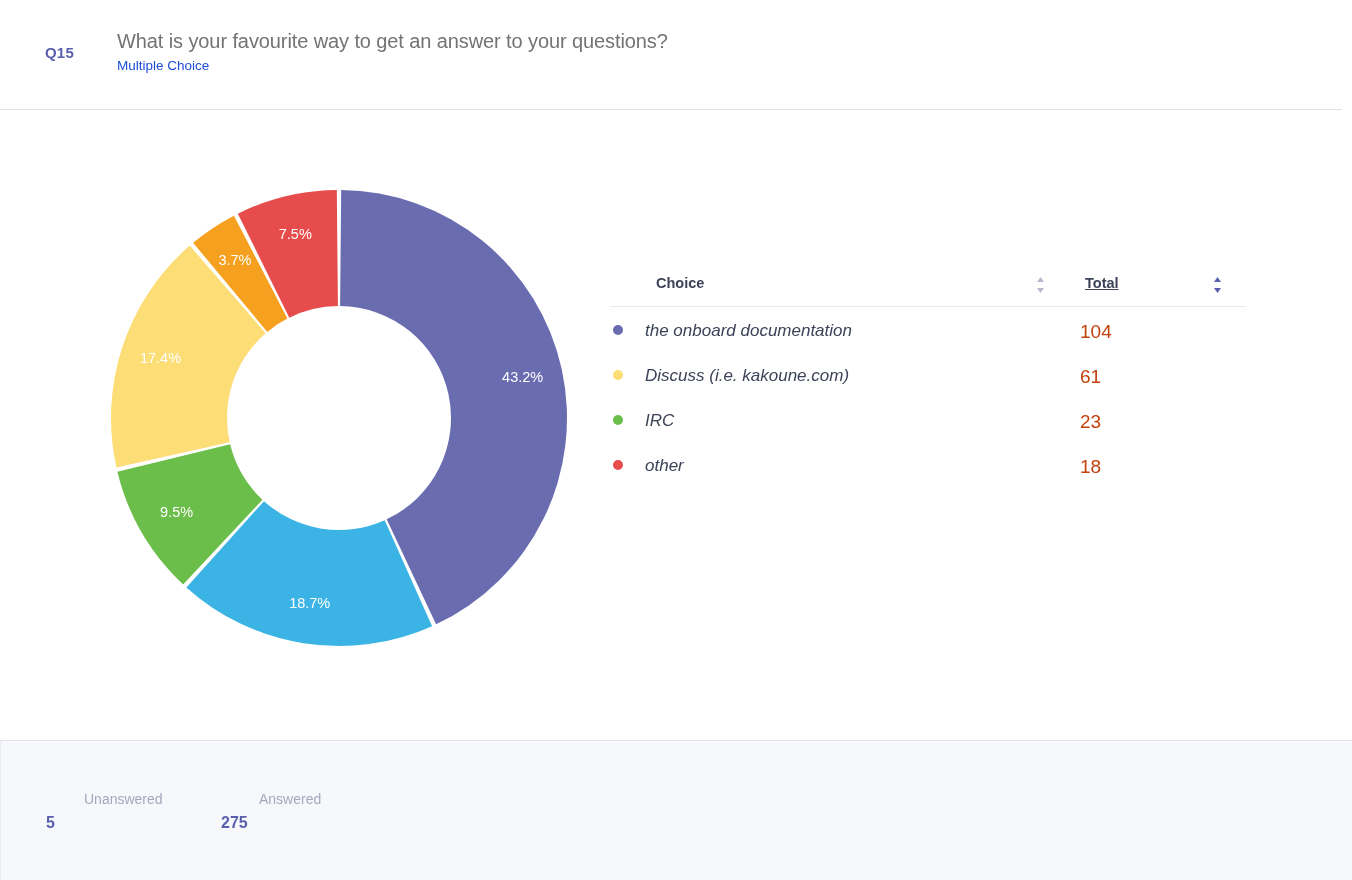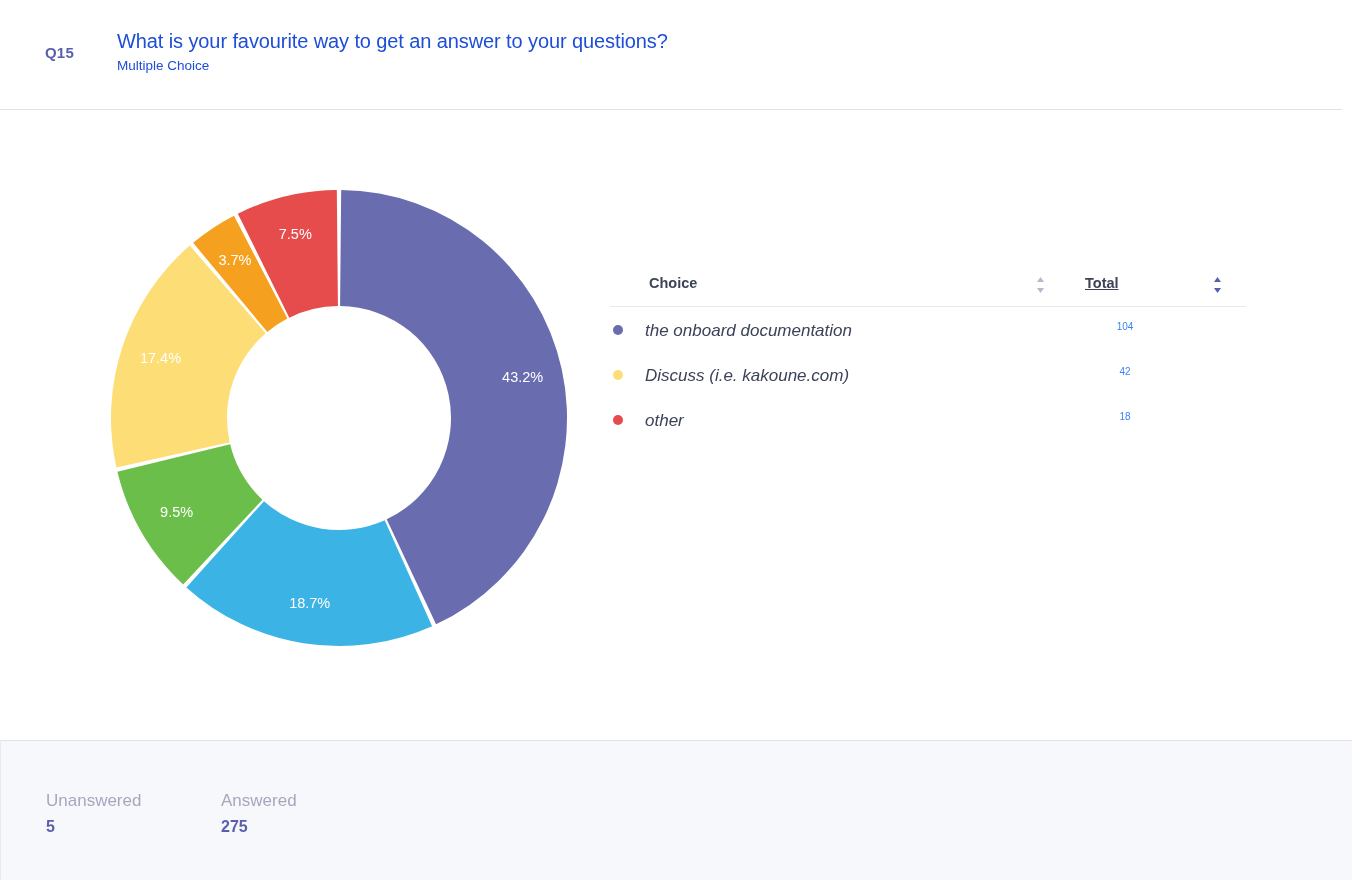--- a/index.html
+++ b/index.html
@@ -20,21 +20,21 @@
   .qheader::after {
     content:""; position:absolute; left:0; bottom:0; width:1342px; height:1px;
     background:#e2e3ea;
   }
   .q-num {
     position:absolute; left:45px; top:44px;
     font-size:15px; font-weight:bold; color:#5a5fad; letter-spacing:.2px;
   }
   .q-title {
     position:absolute; left:117px; top:30px;
-    font-size:20px; font-weight:400; color:#1d4ed8; letter-spacing:-.1px;
+    font-size:20px; font-weight:400; color:#737373; letter-spacing:-.1px;
   }
   .q-type {
     position:absolute; left:117px; top:58px;
     font-size:13.5px; font-weight:400; color:#1d4ed8;
   }
 
   
   .body-area { position:absolute; left:0; top:110px; width:1352px; height:630px; background:#fff; }
 
   .donut-wrap { position:absolute; left:110px; top:79px; width:458px; height:458px; }
@@ -50,56 +50,56 @@
     position:absolute; left:610px; top:160px; width:636px;
   }
   .rt-head {
     position:relative; height:37px;
     border-bottom:1px solid #e8e9ef;
   }
   .th {
     position:absolute; top:5px;
     font-size:14.5px; font-weight:bold; color:#3c4257;
   }
-  .th-choice { left:39px; }
+  .th-choice { left:46px; }
   .th-total  { left:475px;text-decoration:underline; }
   .sorter {
     position:absolute; top:6px; width:11px; height:18px;
   }
   .sorter-choice { left:425px; }
   .sorter-total  { left:602px; }
   .sorter svg { display:block; }
 
   .rt-row {
     position:relative; height:45px;
   }
   .dot {
     position:absolute; left:3px; top:18px;
     width:10px; height:10px; border-radius:50%;
   }
   .row-label {
     position:absolute; left:35px; top:14px;
     font-size:17px; color:#3c4257; white-space:nowrap;font-style:italic;
   }
   .row-total {
-    position:absolute; left:470px; width:90px; text-align:center; top:14px;
-    font-size:10px; color:#3b82f6;
+    position:absolute; left:470px; width:90px; text-align:left; top:14px;
+    font-size:19px; color:#c2410c;
   }
 
   
   .footer {
     position:absolute; left:0; top:740px; width:1352px; height:140px;
     background:#f7f8fc;
     border-top:1px solid #e2e3ea;
     border-left:1px solid #e9eaf1;
   }
   .stat { position:absolute; top:50px; }
   .stat-unanswered { left:45px; }
   .stat-answered   { left:220px; }
-  .stat-label { font-size:17px; color:#a5a8bd; white-space:nowrap; }
+  .stat-label { font-size:14px; color:#a5a8bd; white-space:nowrap;margin-left:38px; }
   .stat-value { margin-top:7px; font-size:16px; font-weight:bold; color:#5a5fad; }
 </style>
 </head>
 <body>
 
 <div class="page">
 
   <div class="qheader">
     <div class="q-num">Q15</div>
     <div class="q-title">What is your favourite way to get an answer to your questions?</div>
@@ -147,21 +147,26 @@
 
       <div id="rows-host">
           <div class="rt-row">
             <span class="dot" style="background: rgb(106, 108, 176);"></span>
             <span class="row-label">the onboard documentation</span>
             <span class="row-total">104</span>
           </div>
           <div class="rt-row">
             <span class="dot" style="background: rgb(252, 221, 118);"></span>
             <span class="row-label">Discuss (i.e. kakoune.com)</span>
-            <span class="row-total">42</span>
+            <span class="row-total">61</span>
+          </div>
+          <div class="rt-row">
+            <span class="dot" style="background: rgb(108, 190, 75);"></span>
+            <span class="row-label">IRC</span>
+            <span class="row-total">23</span>
           </div>
           <div class="rt-row">
             <span class="dot" style="background: rgb(231, 76, 76);"></span>
             <span class="row-label">other</span>
             <span class="row-total">18</span>
           </div>
         </div>
     </div>
   </div>
 

